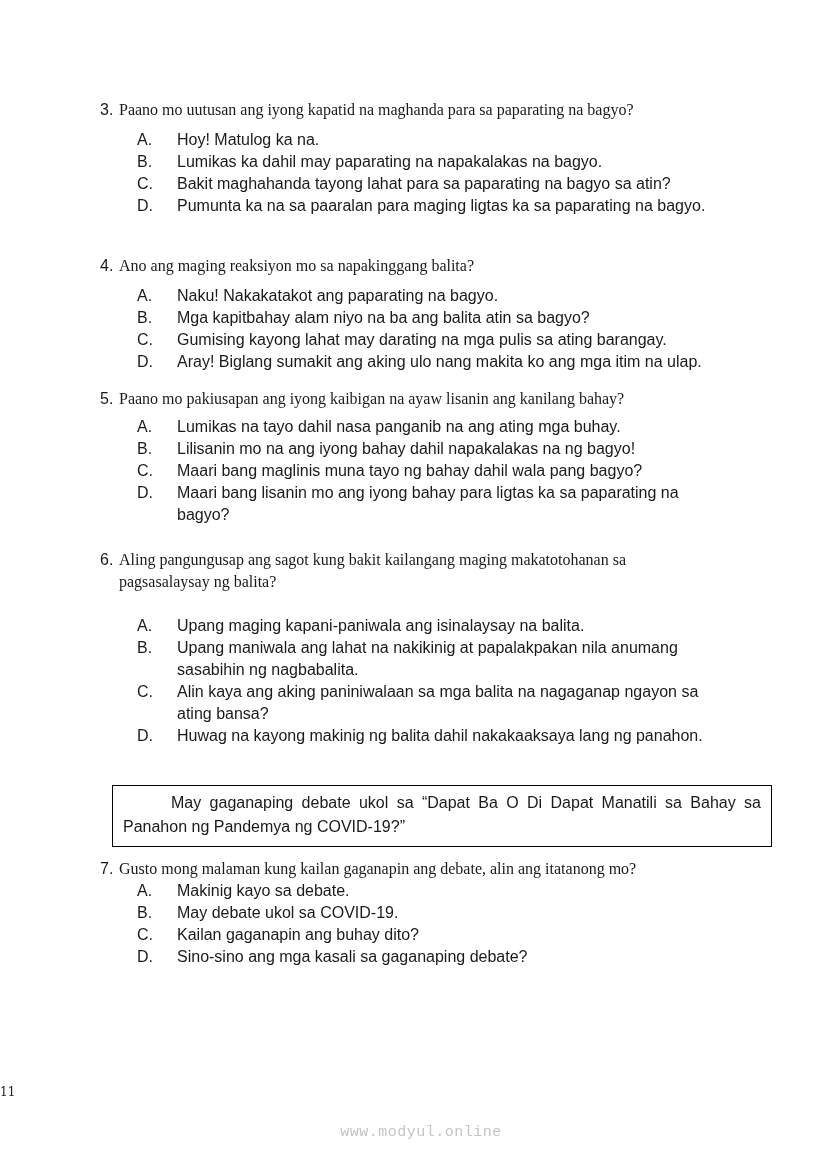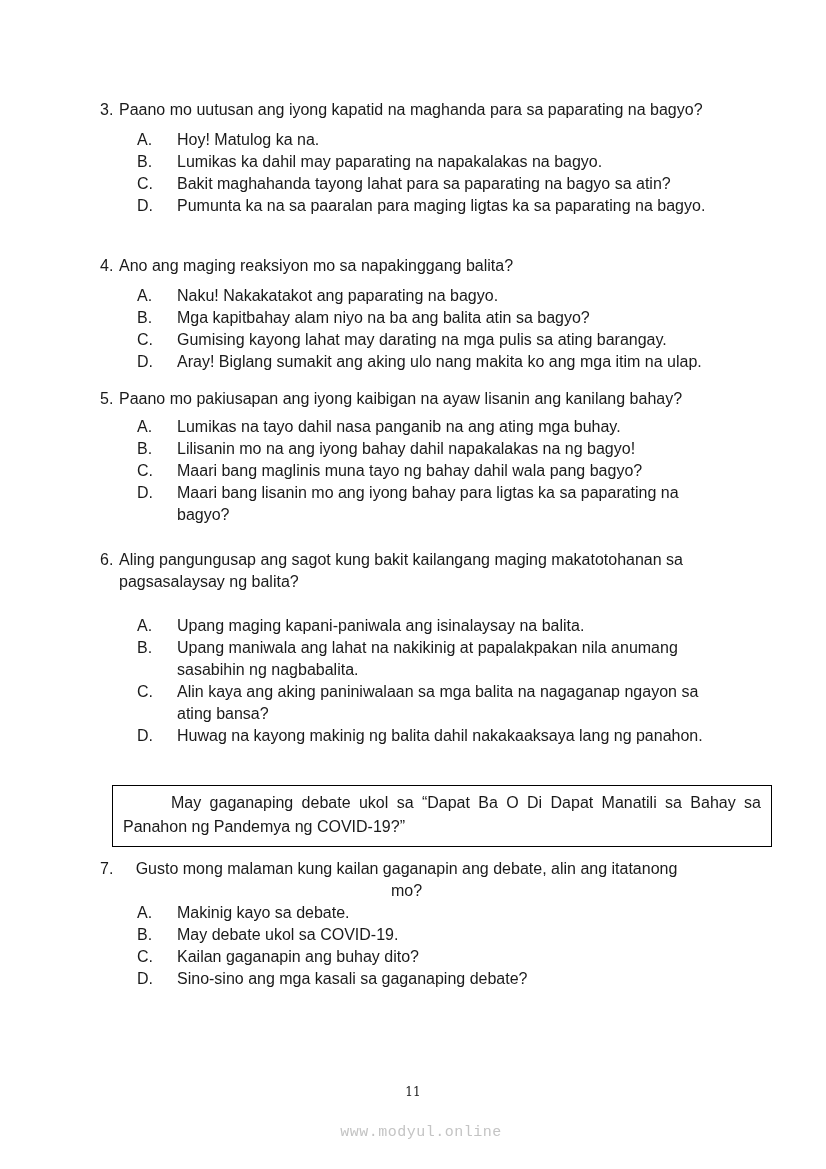--- a/index.html
+++ b/index.html
@@ -29,20 +29,21 @@
     }
     .q-stem {
       display: flex;
     }
     .q-num {
       width: 19px;
       flex: 0 0 19px;
     }
     .q-text {
       flex: 1;
+      font-family: Liberation Serif, serif;
     }
     .choices {
       margin: 0;
       padding: 0;
       list-style: none;
       margin-left: 37px;
     }
     .choice {
       display: flex;
     }
@@ -71,21 +72,20 @@
       line-height: 24px;
       text-align: justify;
       text-indent: 48px;
     }
 
     .page-number {
       position: absolute;
       top: 1085px;
       left: 0;
       width: 826px;
-      text-align: center;
       font-family: "DejaVu Serif", serif;
       font-size: 12px;
       color: #222;
     }
     .watermark {
       position: absolute;
       top: 1124px;
       left: 8px;
       width: 826px;
       text-align: center;
@@ -200,21 +200,21 @@
     </ul>
   </div>
 
   <div class="box">
     <span>May gaganaping debate ukol sa “Dapat Ba O Di Dapat Manatili sa Bahay sa Panahon ng Pandemya ng COVID-19?”</span>
   </div>
 
   <div class="q" style="top:858px;">
     <div class="q-stem">
       <span class="q-num">7.</span>
-      <span class="q-text" style="max-width:575px;text-align:center;">Gusto mong malaman kung kailan gaganapin ang debate, alin ang itatanong mo?</span>
+      <span class="q-text" style="max-width:575px;">Gusto mong malaman kung kailan gaganapin ang debate, alin ang itatanong mo?</span>
     </div>
     <ul class="choices" style="margin-top:0;">
       <li class="choice">
           <span class="c-letter">A.</span>
           <span class="c-text">Makinig kayo sa debate.</span>
         </li>
       <li class="choice">
           <span class="c-letter">B.</span>
           <span class="c-text">May debate ukol sa COVID-19.</span>
         </li>

